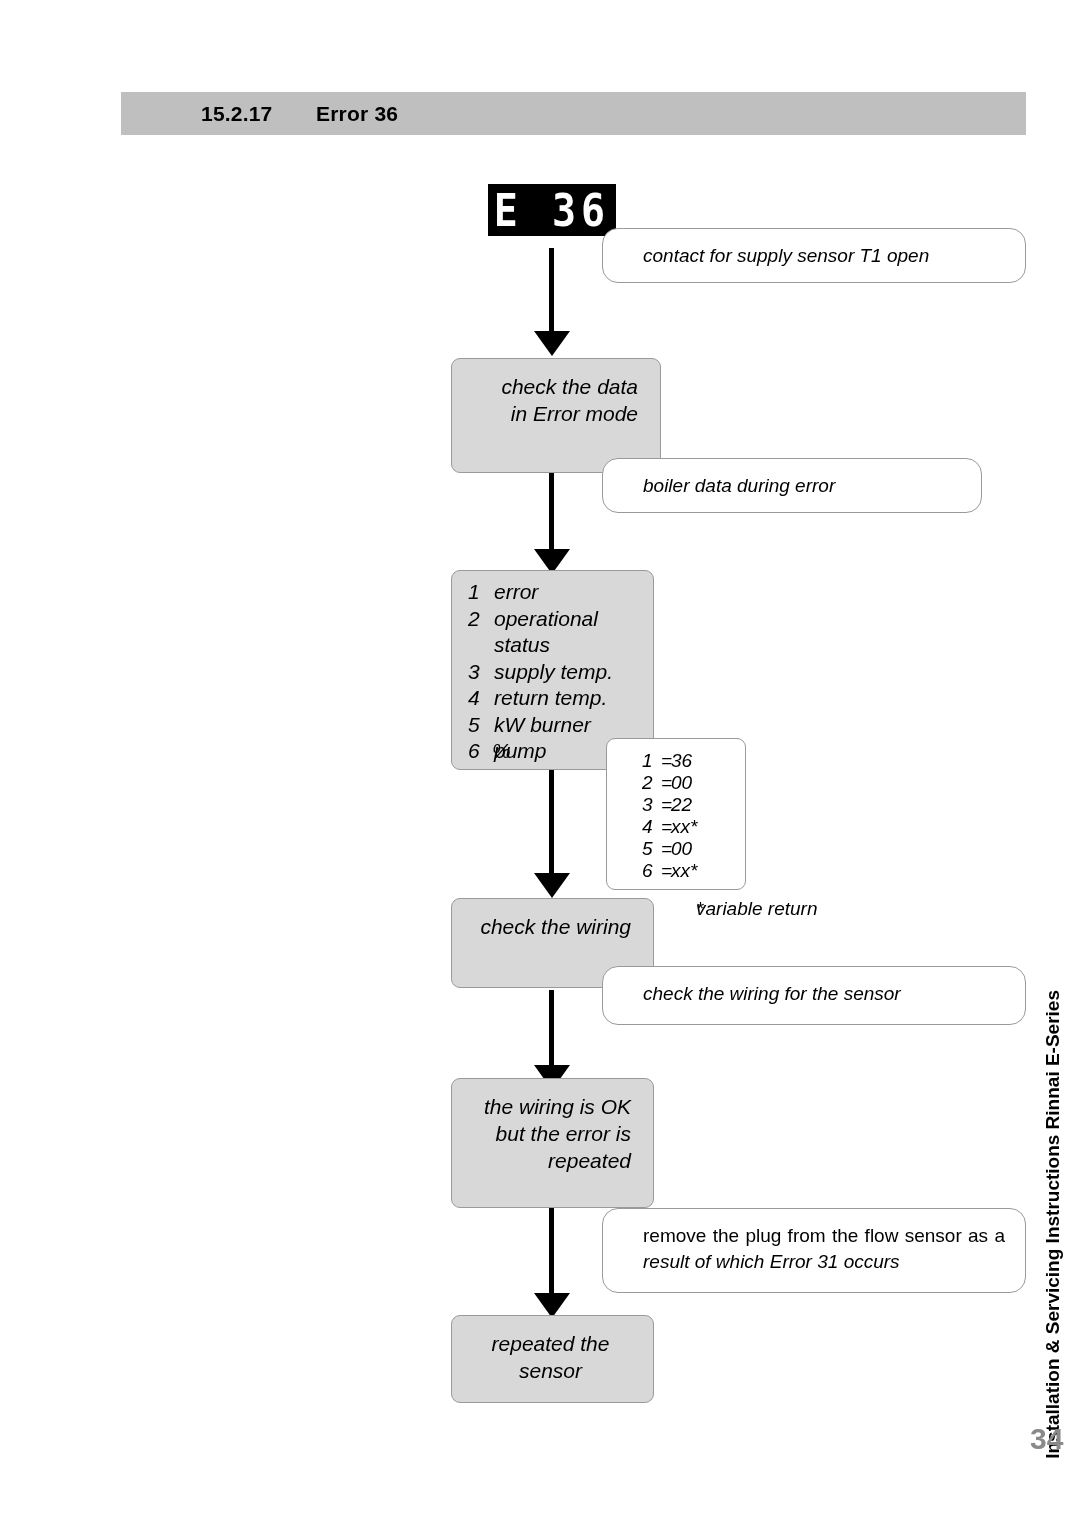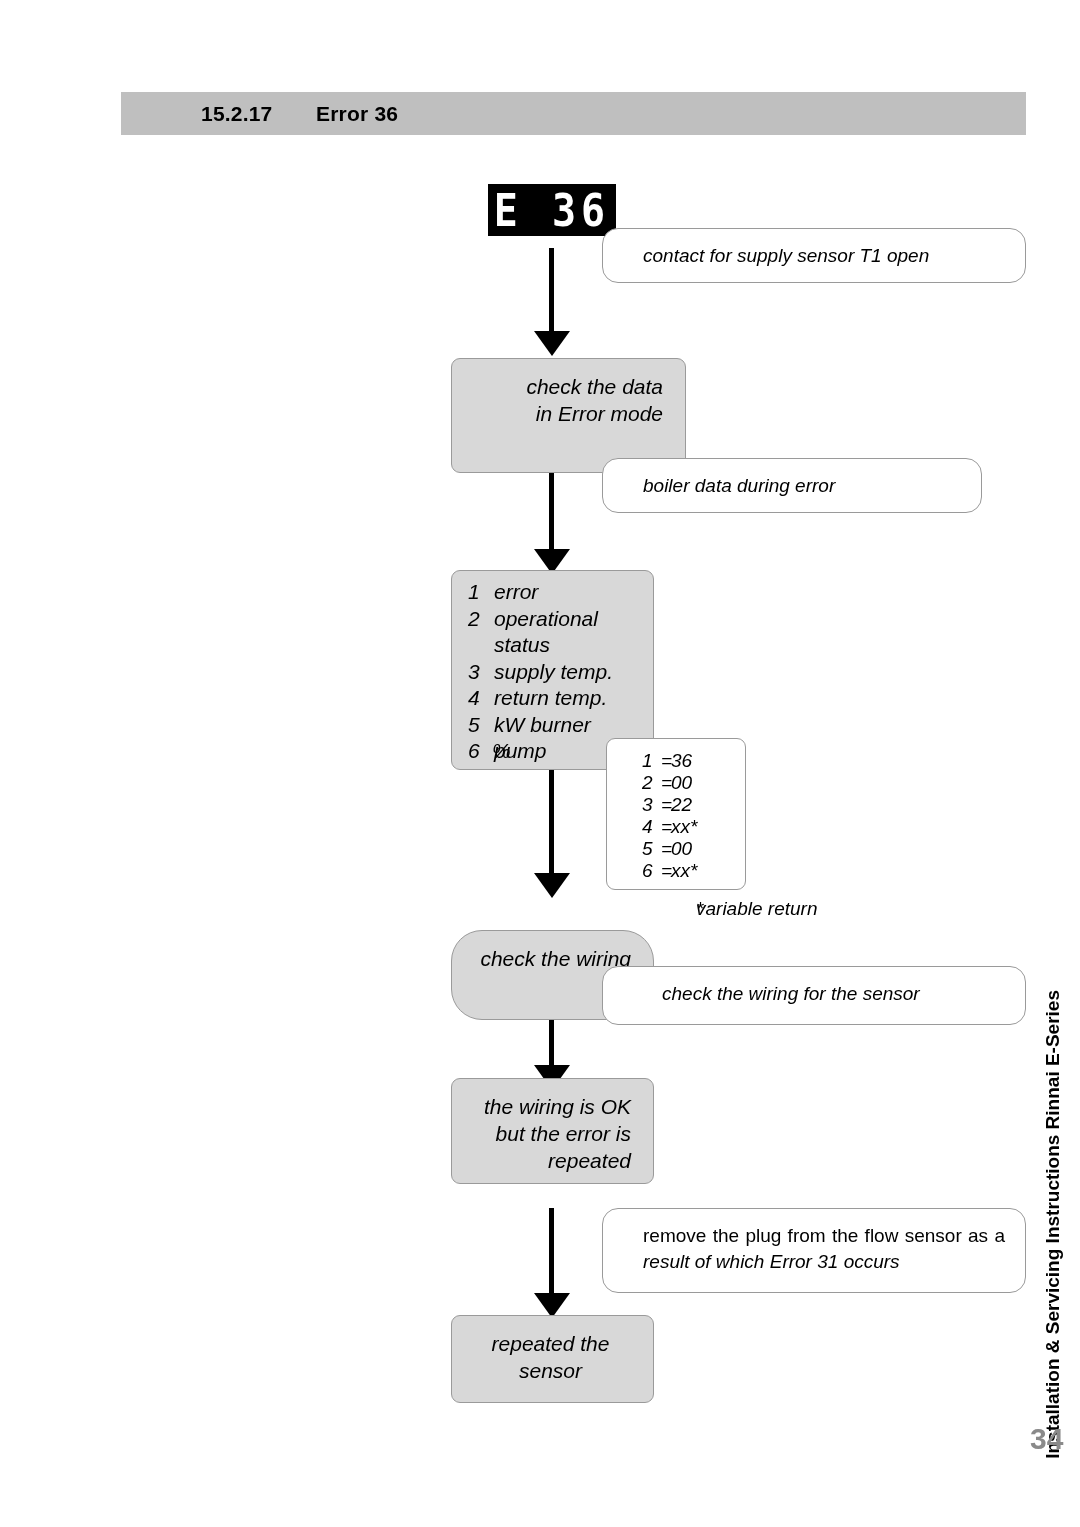--- a/index.html
+++ b/index.html
@@ -261,21 +261,21 @@
 
   <div class="conn-line" style="left:513px; top:768px; height:112px;"></div>
   <div class="arrow-head" style="left:498px; top:873px;"></div>
 
   <div class="conn-line" style="left:513px; top:990px; height:82px;"></div>
   <div class="arrow-head" style="left:498px; top:1065px;"></div>
 
   <div class="conn-line" style="left:513px; top:1208px; height:92px;"></div>
   <div class="arrow-head" style="left:498px; top:1293px;"></div>
 
-  <div class="flow-box flow-right" style="left:415px; top:358px; width:235px; height:115px;text-align:right;">
+  <div class="flow-box flow-right" style="left:415px; top:358px; width:210px; height:115px;text-align:right;">
     <div class="inner">
       <div>check the data</div>
       <div>in Error mode</div>
     </div>
   </div>
 
   <div class="num-list">
     <div class="num-row">
       <span class="idx">1</span>
       <span class="txt">error</span>
@@ -304,27 +304,27 @@
       <span class="idx">6</span>
       <span class="txt">
         <span class="overlap-pct">
           <span class="pct">%</span>
           <span>pump</span>
         </span>
       </span>
     </div>
   </div>
 
-  <div class="flow-box flow-right" style="left:415px; top:930px; width:203px; height:90px;border-radius:31px;">
+  <div class="flow-box flow-right" style="left:415px; top:898px; width:203px; height:90px;">
     <div class="inner">
       <div>check the wiring</div>
     </div>
   </div>
 
-  <div class="flow-box flow-right" style="left:415px; top:1078px; width:203px; height:106px;">
+  <div class="flow-box flow-right" style="left:415px; top:1078px; width:203px; height:130px;">
     <div class="inner">
       <div>the wiring is OK</div>
       <div>but the error is</div>
       <div>repeated</div>
     </div>
   </div>
 
   <div class="flow-box flow-center" style="left:415px; top:1315px; width:203px; height:88px;">
     <div class="inner">
       <div>repeated the</div>
@@ -385,21 +385,21 @@
   </div>
 
   <div class="callout" style="left:566px; top:228px; width:424px; height:55px;">
     <div class="ctext">contact for supply sensor T1 open</div>
   </div>
 
   <div class="callout" style="left:566px; top:458px; width:380px; height:55px;">
     <div class="ctext">boiler data during error</div>
   </div>
 
-  <div class="callout" style="left:566px; top:966px; width:424px; height:59px;padding-left:19px;">
+  <div class="callout" style="left:566px; top:966px; width:424px; height:59px;">
     <div class="ctext">check the wiring for the sensor</div>
   </div>
 
   <div class="callout" style="left:566px; top:1208px; width:424px; height:85px;">
     <div class="ctext justified">
       <div style="text-align:justify; text-align-last:justify;">remove the plug from the flow sensor as a</div>
       <div class="ital">result of which Error 31 occurs</div>
     </div>
   </div>
 

